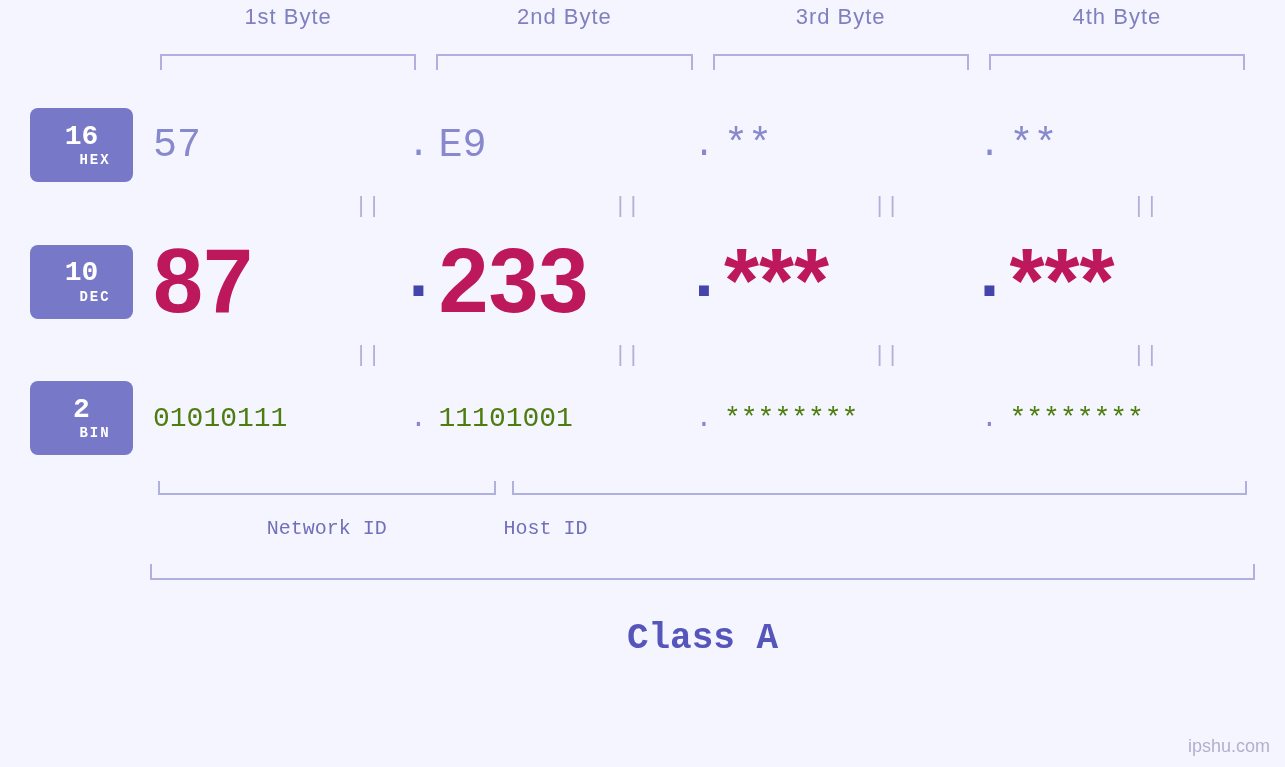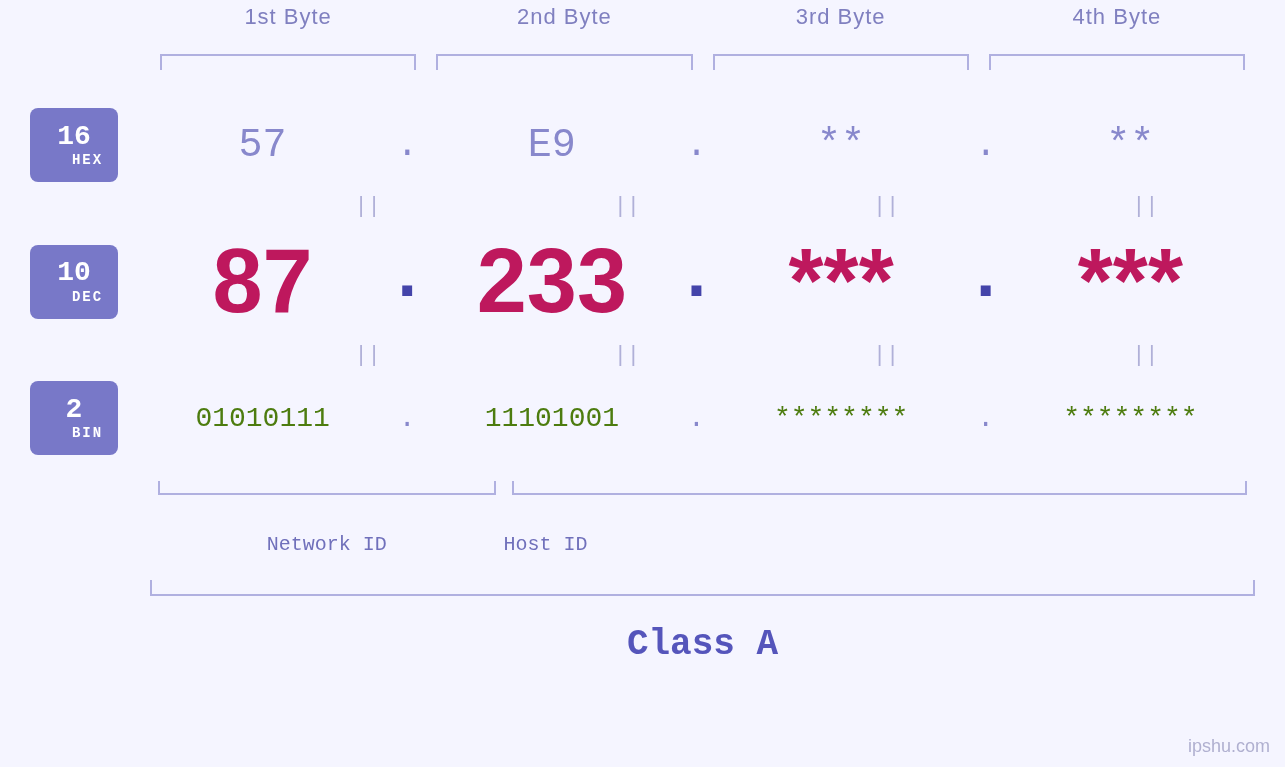--- a/index.html
+++ b/index.html
@@ -59,21 +59,21 @@
       border-top: 2px solid #b0b0e0;
       border-left: 2px solid #b0b0e0;
       border-right: 2px solid #b0b0e0;
       top: 0;
       left: 10px;
       right: 10px;
       height: 16px;
     }
 
     .base-badge {
-      width: 88px;
+      width: 103px;
       height: 74px;
       background-color: #7878c8;
       border-radius: 8px;
       display: flex;
       flex-direction: column;
       align-items: center;
       justify-content: center;
       color: white;
       flex-shrink: 0;
       margin-right: 20px;
@@ -87,21 +87,20 @@
 
     .base-label {
       font-size: 14px;
       font-weight: bold;
       letter-spacing: 2px;
       margin-left: 27px;
     }
 
     .byte-cell {
       flex: 1;
-      text-align: center;
       position: relative;
     }
 
     .dot-separator {
       width: 40px;
       text-align: center;
       flex-shrink: 0;
     }
 
     
@@ -361,28 +360,28 @@
 
     <div style="width:32%; position:relative;">
       <div style="position:absolute; border-bottom:2px solid #b0b0e0; border-left:2px solid #b0b0e0; border-right:2px solid #b0b0e0; bottom:0; left:8px; right:8px; height:14px;"></div>
     </div>
 
     <div style="flex:1; position:relative;">
       <div style="position:absolute; border-bottom:2px solid #b0b0e0; border-left:2px solid #b0b0e0; border-right:2px solid #b0b0e0; bottom:0; left:8px; right:8px; height:14px;"></div>
     </div>
   </div>
 
-  <div style="display:flex; margin-left:150px; margin-right:30px; margin-top:24px;">
+  <div style="display:flex; margin-left:150px; margin-right:30px; margin-top:8px;">
     <div style="width:32%; text-align:center; color:#7070bb; font-size:20px; font-family:'Courier New',Courier,monospace;">Network ID</div>
     <div style="flex:1; color:#7070bb; font-size:20px; font-family:'Courier New',Courier,monospace;">Host ID</div>
   </div>
 
   <div style="display:flex; margin-left:150px; margin-right:30px; margin-top:10px; height:20px;">
     <div style="flex:1; border-bottom:2px solid #b0b0e0; border-left:2px solid #b0b0e0; border-right:2px solid #b0b0e0; height:16px;"></div>
   </div>
 
-  <div style="text-align:center; margin-left:150px; margin-right:30px; margin-top:10px;">
+  <div style="text-align:center; margin-left:150px; margin-right:30px; margin-top:20px;">
     <span class="class-label">Class A</span>
   </div>
 
   <div class="watermark">ipshu.com</div>
 
 </div>
 
 </body></html>

